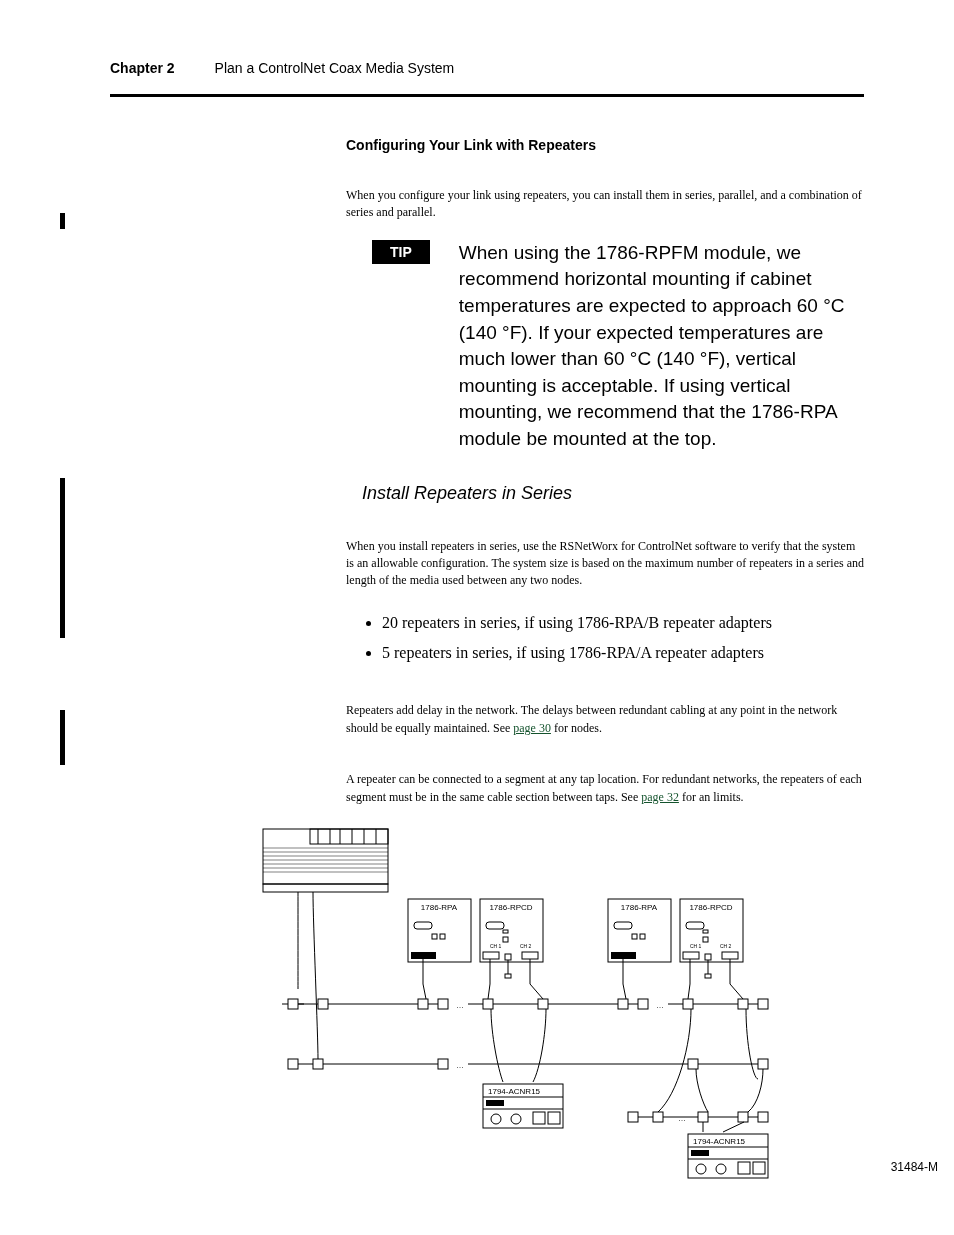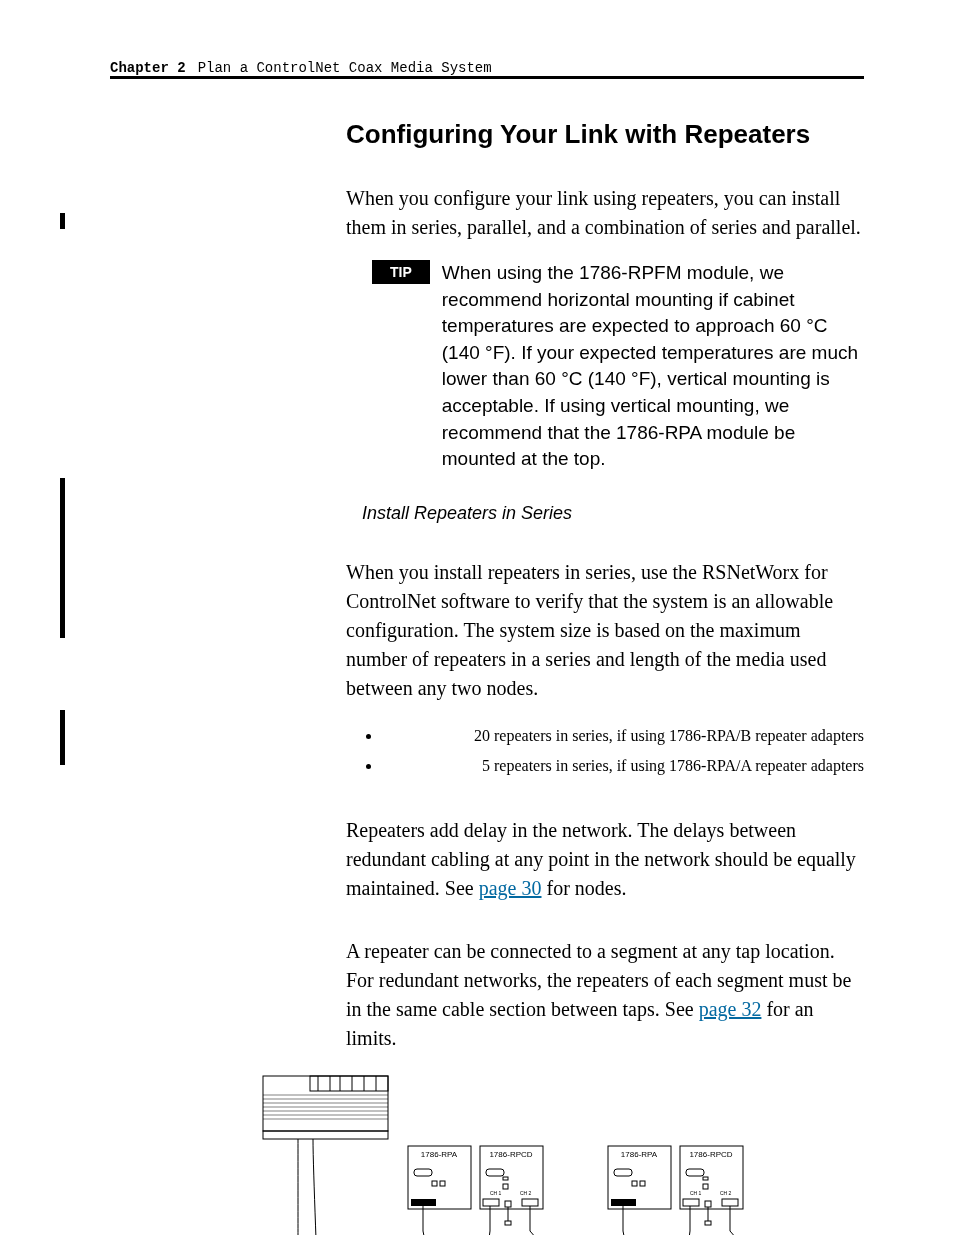--- a/index.html
+++ b/index.html
@@ -1,30 +1,30 @@
 <!DOCTYPE html>
 <html><head>
 <meta charset="utf-8">
 <style>
   * { box-sizing: border-box; margin: 0; padding: 0; }
   html, body { width: 954px; background: #fff; font-family: Georgia, 'Times New Roman', serif; color: #000; }
   .page { width: 954px; height: 1235px; position: relative; padding: 60px 90px 60px 110px; }
-  .running-head { display: flex; align-items: baseline; gap: 12px; font-family: Liberation Mono, monospace; font-size: 14px; margin-bottom: 0; }
+  .running-head { display: flex; align-items: baseline; gap: 40px; font-family: Liberation Sans, sans-serif; font-size: 14px; margin-bottom: 18px; }
   .running-head .chapter { font-weight: bold; }
   .rule { height: 3px; background: #000; margin-bottom: 40px; }
   .content { margin-left: 236px; }
-  .h2 { font-family: Arial, Helvetica, sans-serif; font-weight: bold; font-size: 26px; margin-bottom: 30px; }
-  .para { font-size: 20px; line-height: 1.45; margin-bottom: 18px; margin-top: 34px; }
-  .tip-row { display: flex; align-items: flex-start; gap: 12px; margin: 10px 0 30px 26px; }
+  .h2 { font-family: Arial, Helvetica, sans-serif; font-weight: bold; font-size: 14px; margin-bottom: 30px; }
+  .para { font-size: 12px; line-height: 1.45; margin-bottom: 18px; margin-top: 34px; }
+  .tip-row { display: flex; align-items: flex-start; gap: 29px; margin: 10px 0 30px 26px; }
   .tip-badge { background: #000; color: #fff; font-family: Arial, Helvetica, sans-serif; font-weight: bold; font-size: 14px; padding: 4px 18px; }
   .tip-text { font-family: Arial, Helvetica, sans-serif; font-size: 19px; line-height: 1.4; flex: 1; }
   .h3 { font-family: Arial, Helvetica, sans-serif; font-style: italic; font-size: 18px; margin: 10px 0 26px 16px; }
   .bullets { margin: 0 0 20px 36px; font-size: 16px; line-height: 1.9; }
-  .bullets li { list-style: disc; text-align: right; }
-  a.link { color: #0369a1; text-decoration: underline; }
+  .bullets li { list-style: disc; }
+  a.link { color: #14532d; text-decoration: underline; }
   .change-bar { position: absolute; left: 60px; width: 5px; background: #000; }
   .cb1 { top: 213px; height: 16px; }
   .cb2 { top: 478px; height: 160px; }
   .cb3 { top: 710px; height: 55px; }
 
   
   .diagram-wrap { margin-left: 148px; position: relative; width: 610px; height: 360px; text-align: center; }
   svg.diagram { width: 610px; height: 360px; }
   .diag-label { position: absolute; right: -70px; bottom: 10px; font-family: Arial, Helvetica, sans-serif; font-size: 12px; }
 

